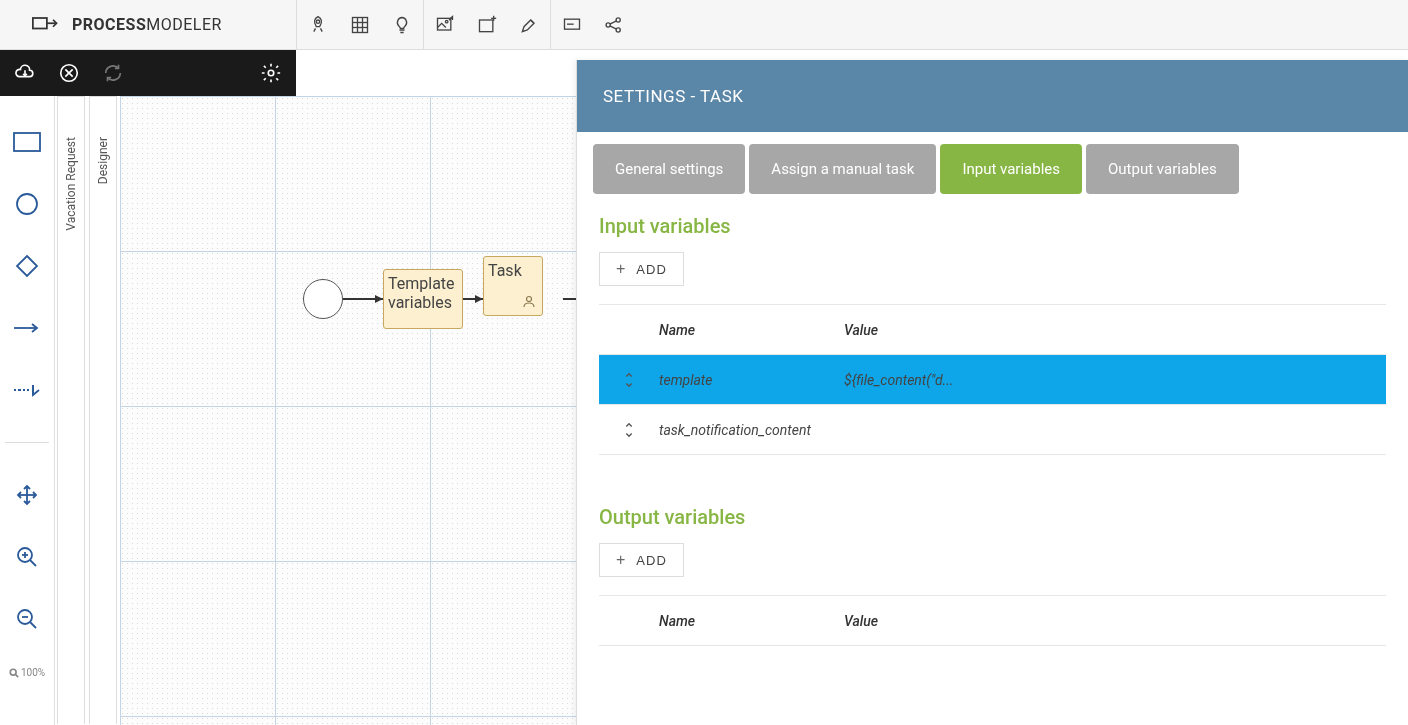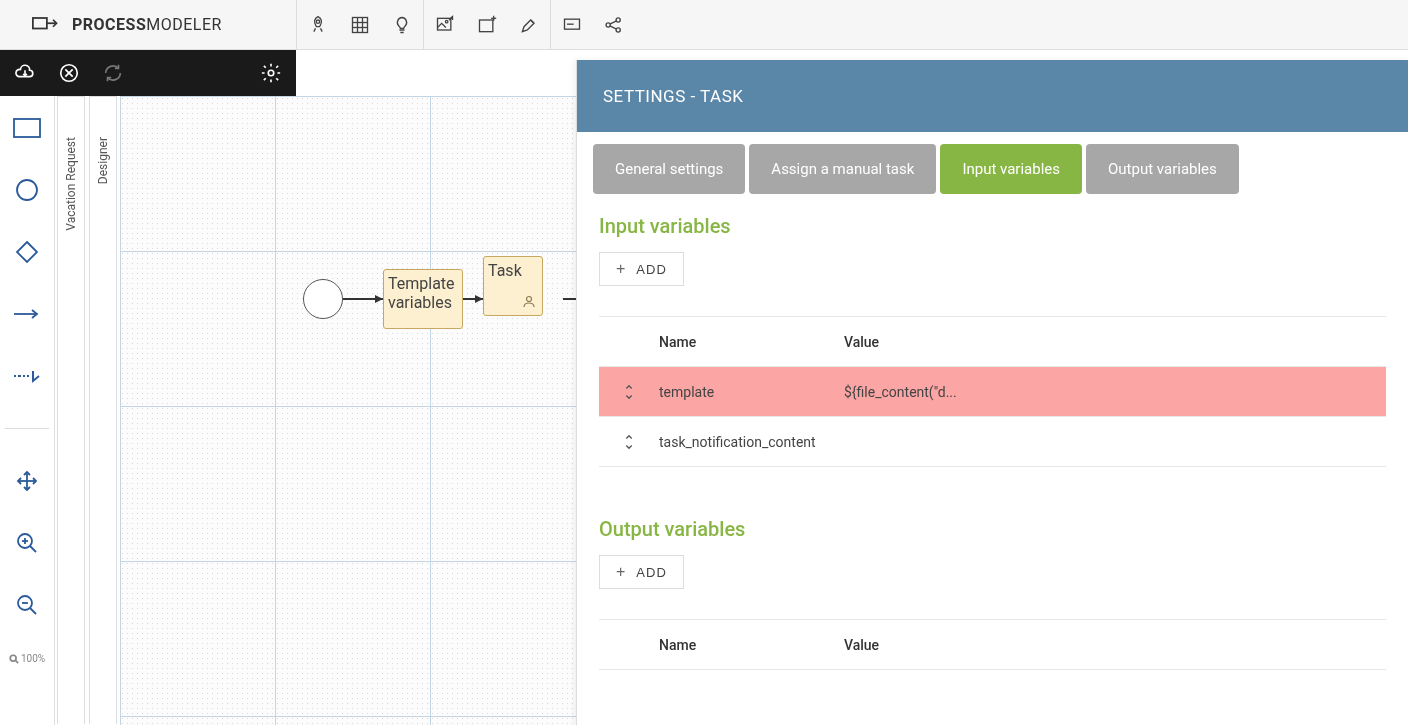--- a/index.html
+++ b/index.html
@@ -17,21 +17,21 @@
 .toolbar-btn svg { width: 20px; height: 20px; stroke: #444; stroke-width: 1.6; fill: none; }
 
 
 .dark-bar { position: absolute; top: 50px; left: 0; width: 296px; height: 46px; background: #1a1a1a; display: flex; align-items: center; padding: 0 10px; justify-content: space-between; }
 .dark-left { display:flex; gap: 14px; align-items:center;}
 .dark-btn { width: 30px; height: 30px; display: flex; align-items: center; justify-content: center; cursor: pointer; }
 .dark-btn svg { width: 22px; height: 22px; stroke: #fff; stroke-width: 1.8; fill: none; }
 .dark-btn.dim svg { stroke: #777; }
 
 
-.palette { position: absolute; top: 96px; left: 0; width: 55px; height: calc(725px - 96px); background: #fff; border-right: 1px solid #e0e0e0; display: flex; flex-direction: column; align-items: center; padding-top: 18px; gap: 34px; }
+.palette { position: absolute; top: 96px; left: 0; width: 55px; height: calc(725px - 96px); background: #fff; border-right: 1px solid #e0e0e0; display: flex; flex-direction: column; align-items: center; padding-top: 32px; gap: 34px; }
 .palette-item { width: 32px; height: 28px; display: flex; align-items: center; justify-content: center; cursor: pointer; }
 .palette-item svg { width: 28px; height: 24px; stroke: #2a5a9a; stroke-width: 1.8; fill: none; }
 .palette-divider { width: 80%; border-top: 1px solid #ddd; margin: 4px 0;}
 .zoom-label { font-size: 10px; color: #888; display:flex; align-items:center; gap:2px;}
 .zoom-label svg { width:10px; height:10px; stroke:#888; stroke-width:2; fill:none;}
 
 
 .vtab { position: absolute; top: 96px; background: #fff; border: 1px solid #ddd; border-bottom: none; width: 28px; height: 628px; }
 .vtab1 { left: 57px; }
 .vtab2 { left: 89px; }
@@ -59,27 +59,27 @@
 
 .panel { position: absolute; top: 60px; right: 0; width: 832px; height: 665px; background:#fff; border-left:1px solid #ddd; box-shadow: -2px 0 6px rgba(0,0,0,0.06);}
 .panel-header { height: 72px; background:#5a86a7; color:#fff; display:flex; align-items:center; padding:0 26px; font-size:17px; letter-spacing:0.5px;}
 .tabs { display:flex; gap:4px; padding:12px 16px 0 16px;}
 .tab { padding:16px 22px; background:#a7a7a7; color:#fff; border-radius:4px; font-size:15px; cursor:pointer; }
 .tab.active { background:#88b644; }
 .section { padding: 20px 22px 0 22px; }
 .section-title { color:#88b644; font-size:20px; margin-bottom:14px; font-weight:500;}
 .add-btn { border:1px solid #ddd; padding:8px 16px; background:#fff; cursor:pointer; font-size:13px; letter-spacing:1px; color:#444; display:inline-flex; align-items:center; gap:10px;}
 .add-btn .plus { font-size:16px; line-height:1; color:#666;}
-.table { margin-top:30px; border-top:1px solid #e7e7e7; }
+.table { margin-top:18px; border-top:1px solid #e7e7e7;font-style:italic; }
 .thead, .trow { display:flex; align-items:center; min-height:50px; border-bottom:1px solid #e7e7e7; }
 .col-handle { width:60px; display:flex; justify-content:center;}
 .col-name { width:185px; padding-right:8px; color:#444;}
 .col-value { flex:1; color:#444;}
 .thead .col-name, .thead .col-value { color:#333; font-weight:500;}
-.trow.zebra { background:#fca5a5;}
+.trow.zebra { background:#0ea5e9;}
 .handle-icon svg { width:14px; height:18px; stroke:#555; stroke-width:1.5; fill:none;}
 .nodata { text-align:center; color:#666; padding:18px 0;}
 </style>
 </head>
 <body>
 
 <div class="header">
   <div class="logo-area">
     <svg class="logo-icon" viewBox="0 0 32 24">
         <rect x="1" y="4" width="16" height="12" stroke="#333" stroke-width="2" fill="none"></rect>

